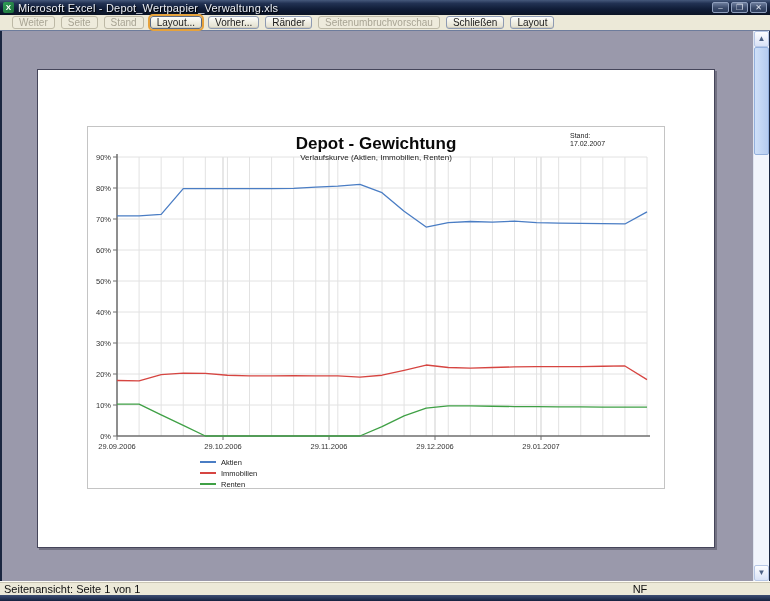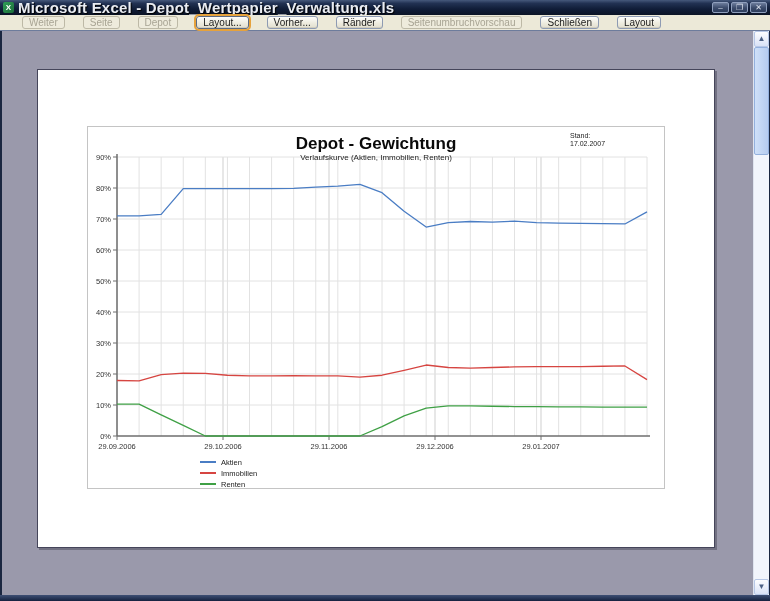--- a/index.html
+++ b/index.html
@@ -8,29 +8,29 @@
 
   
   .titlebar {
     height:15px; flex:0 0 15px; display:flex; align-items:center; padding:0 3px;
     background:linear-gradient(180deg,#46597c 0%,#22declared 0%,#223253 22%,#101d38 60%,#0b1426 100%);
     background:linear-gradient(180deg,#46597c 0%,#223253 22%,#101d38 60%,#0b1426 100%);
   }
   .app-icon { width:11px; height:11px; margin-right:4px; border-radius:2px;
     background:linear-gradient(135deg,#2f9e57,#1c6e3a); color:#fff; font-size:8px; font-weight:bold;
     display:flex; align-items:center; justify-content:center; line-height:1; }
-  .titlebar-text { color:#e9ecf2; font-size:15px; font-weight:bold; letter-spacing:.2px;
+  .titlebar-text { color:#e9ecf2; font-size:11px; font-weight:normal; letter-spacing:.2px;
     text-shadow:1px 1px 1px #000; white-space:nowrap; overflow:hidden; flex:1; }
   .win-btn { width:17px; height:11px; margin-left:2px; border:1px solid #8f9fbd; border-radius:2px;
     background:linear-gradient(180deg,#6d7d9c,#3a4a6a 55%,#2c3c5c); color:#dde3ee; font-size:8px;
     line-height:9px; text-align:center; cursor:default; }
 
   
   .toolbar { height:16px; flex:0 0 16px; background:#ece9d8; border-bottom:1px solid #6d7c9c;
-    display:flex; align-items:center; padding:0 22px; gap:18px; }
+    display:flex; align-items:center; padding:0 12px; gap:6px; }
   .tb-btn { height:13px; padding:0 6px; font-family:"Liberation Sans",sans-serif; font-size:10px;
     line-height:11px; color:#1c1c1c; border:1px solid #8e9bb3; border-radius:3px;
     background:linear-gradient(180deg,#fefefc,#eceadd 60%,#e2dfd0); box-shadow:inset 0 -1px 0 #cfccbe; }
   .tb-btn.disabled { color:#a8a494; border-color:#bdb9a6; background:#eeebdc; box-shadow:none; }
   .tb-btn.focused { outline:2px solid #e6a23c; outline-offset:0; border-color:#5a6a84; }
 
   
   .main { flex:1 1 auto; display:flex; min-height:0; border-left:2px solid #1a2640; border-right:1px solid #1a2640; }
   .workspace { flex:1 1 auto; position:relative; background:#9a99ab; overflow:hidden; }
 
@@ -66,21 +66,21 @@
     <div id="win-controls" style="display:flex;">
         <div class="win-btn">–</div>
         <div class="win-btn">❐</div>
         <div class="win-btn">✕</div>
       </div>
   </div>
 
   <div class="toolbar" id="toolbar">
       <button class="tb-btn disabled">Weiter</button>
       <button class="tb-btn disabled">Seite</button>
-      <button class="tb-btn disabled">Depot</button>
+      <button class="tb-btn disabled">Stand</button>
       <button class="tb-btn focused">Layout...</button>
       <button class="tb-btn">Vorher...</button>
       <button class="tb-btn">Ränder</button>
       <button class="tb-btn disabled">Seitenumbruchvorschau</button>
       <button class="tb-btn">Schließen</button>
       <button class="tb-btn">Layout</button>
     </div>
 
   <div class="main">
     <div class="workspace">
@@ -181,15 +181,19 @@
     </div>
     <div class="scrollbar">
       <div class="sb-btn">▲</div>
       <div class="sb-track">
         <div class="sb-thumb"></div>
       </div>
       <div class="sb-btn">▼</div>
     </div>
   </div>
 
+  <div class="statusbar">
+    <div class="sb-left">Seitenansicht: Seite 1 von 1</div>
+    <div class="sb-num">NF</div>
+  </div>
   <div class="bottomstrip"></div>
 
 </div>
 
 </body></html>

